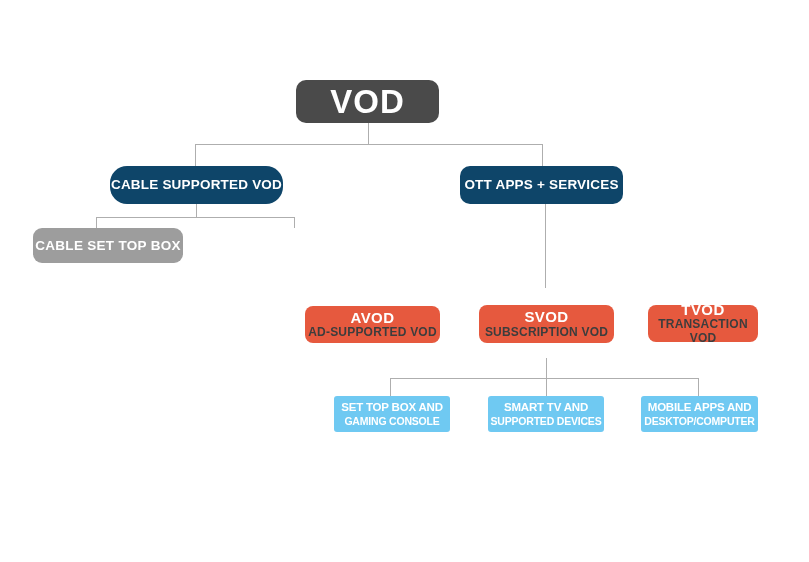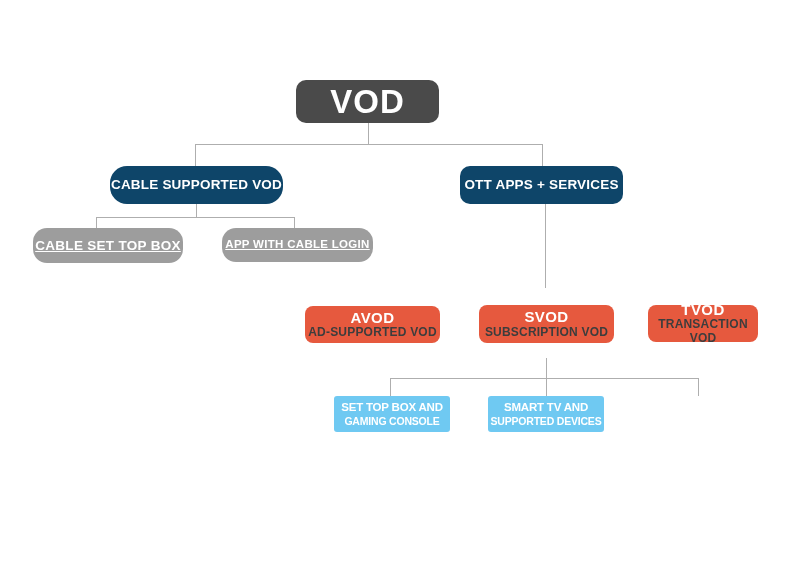--- a/index.html
+++ b/index.html
@@ -37,23 +37,22 @@
     letter-spacing:1px;
   }
   .node.branch{
     background:var(--branch-bg);
     border-radius:10px;
     font-size:13.5px;
     letter-spacing:.2px;
   }
   .node.gray{
     background:var(--gray-bg);
-    border-radius:14px;
+    border-radius:9px;
     letter-spacing:.3px;
-    text-decoration:underline;
   }
   .node.gray.sz-lg{font-size:13.5px;}
   .node.gray.sz-sm{font-size:11.5px;}
   .node.orange{
     background:var(--orange-bg);
     border-radius:8px;
   }
   .node.orange .title{
     color:var(--text-light);
     font-size:15px;
@@ -96,21 +95,20 @@
   <div class="line h" style="left:390px;top:378px;width:309px;"></div>
   <div class="line v" style="left:390px;top:378px;height:18px;"></div>
   <div class="line v" style="left:698px;top:378px;height:18px;"></div>
 
   <div class="node root" style="left:296px;top:80px;width:143px;height:43px;">VOD</div>
 
   <div class="node branch" style="left:110px;top:166px;width:173px;height:38px;border-radius:17px;">CABLE SUPPORTED VOD</div>
   <div class="node branch" style="left:460px;top:166px;width:163px;height:38px;text-align:right;">OTT APPS + SERVICES</div>
 
   <div class="node gray sz-lg" style="left:33px;top:228px;width:150px;height:35px;">CABLE SET TOP BOX</div>
-  <div class="node gray sz-sm" style="left:222px;top:228px;width:151px;height:34px;">APP WITH CABLE LOGIN</div>
 
   <div class="node orange" style="left:305px;top:306px;width:135px;height:37px;">
     <span class="title">AVOD</span>
     <span class="subtitle">AD-SUPPORTED VOD</span>
   </div>
   <div class="node orange" style="left:479px;top:305px;width:135px;height:38px;">
     <span class="title">SVOD</span>
     <span class="subtitle">SUBSCRIPTION VOD</span>
   </div>
   <div class="node orange" style="left:648px;top:305px;width:110px;height:37px;">
@@ -119,14 +117,18 @@
   </div>
 
   <div class="node blue" style="left:334px;top:396px;width:116px;height:36px;">
     <span class="line1">SET TOP BOX AND</span>
     <span class="line2">GAMING CONSOLE</span>
   </div>
   <div class="node blue" style="left:488px;top:396px;width:116px;height:36px;">
     <span class="line1">SMART TV AND</span>
     <span class="line2">SUPPORTED DEVICES</span>
   </div>
+  <div class="node blue" style="left:641px;top:396px;width:117px;height:36px;">
+    <span class="line1">MOBILE APPS AND</span>
+    <span class="line2">DESKTOP/COMPUTER</span>
+  </div>
 
 </div>
 
 </body></html>

